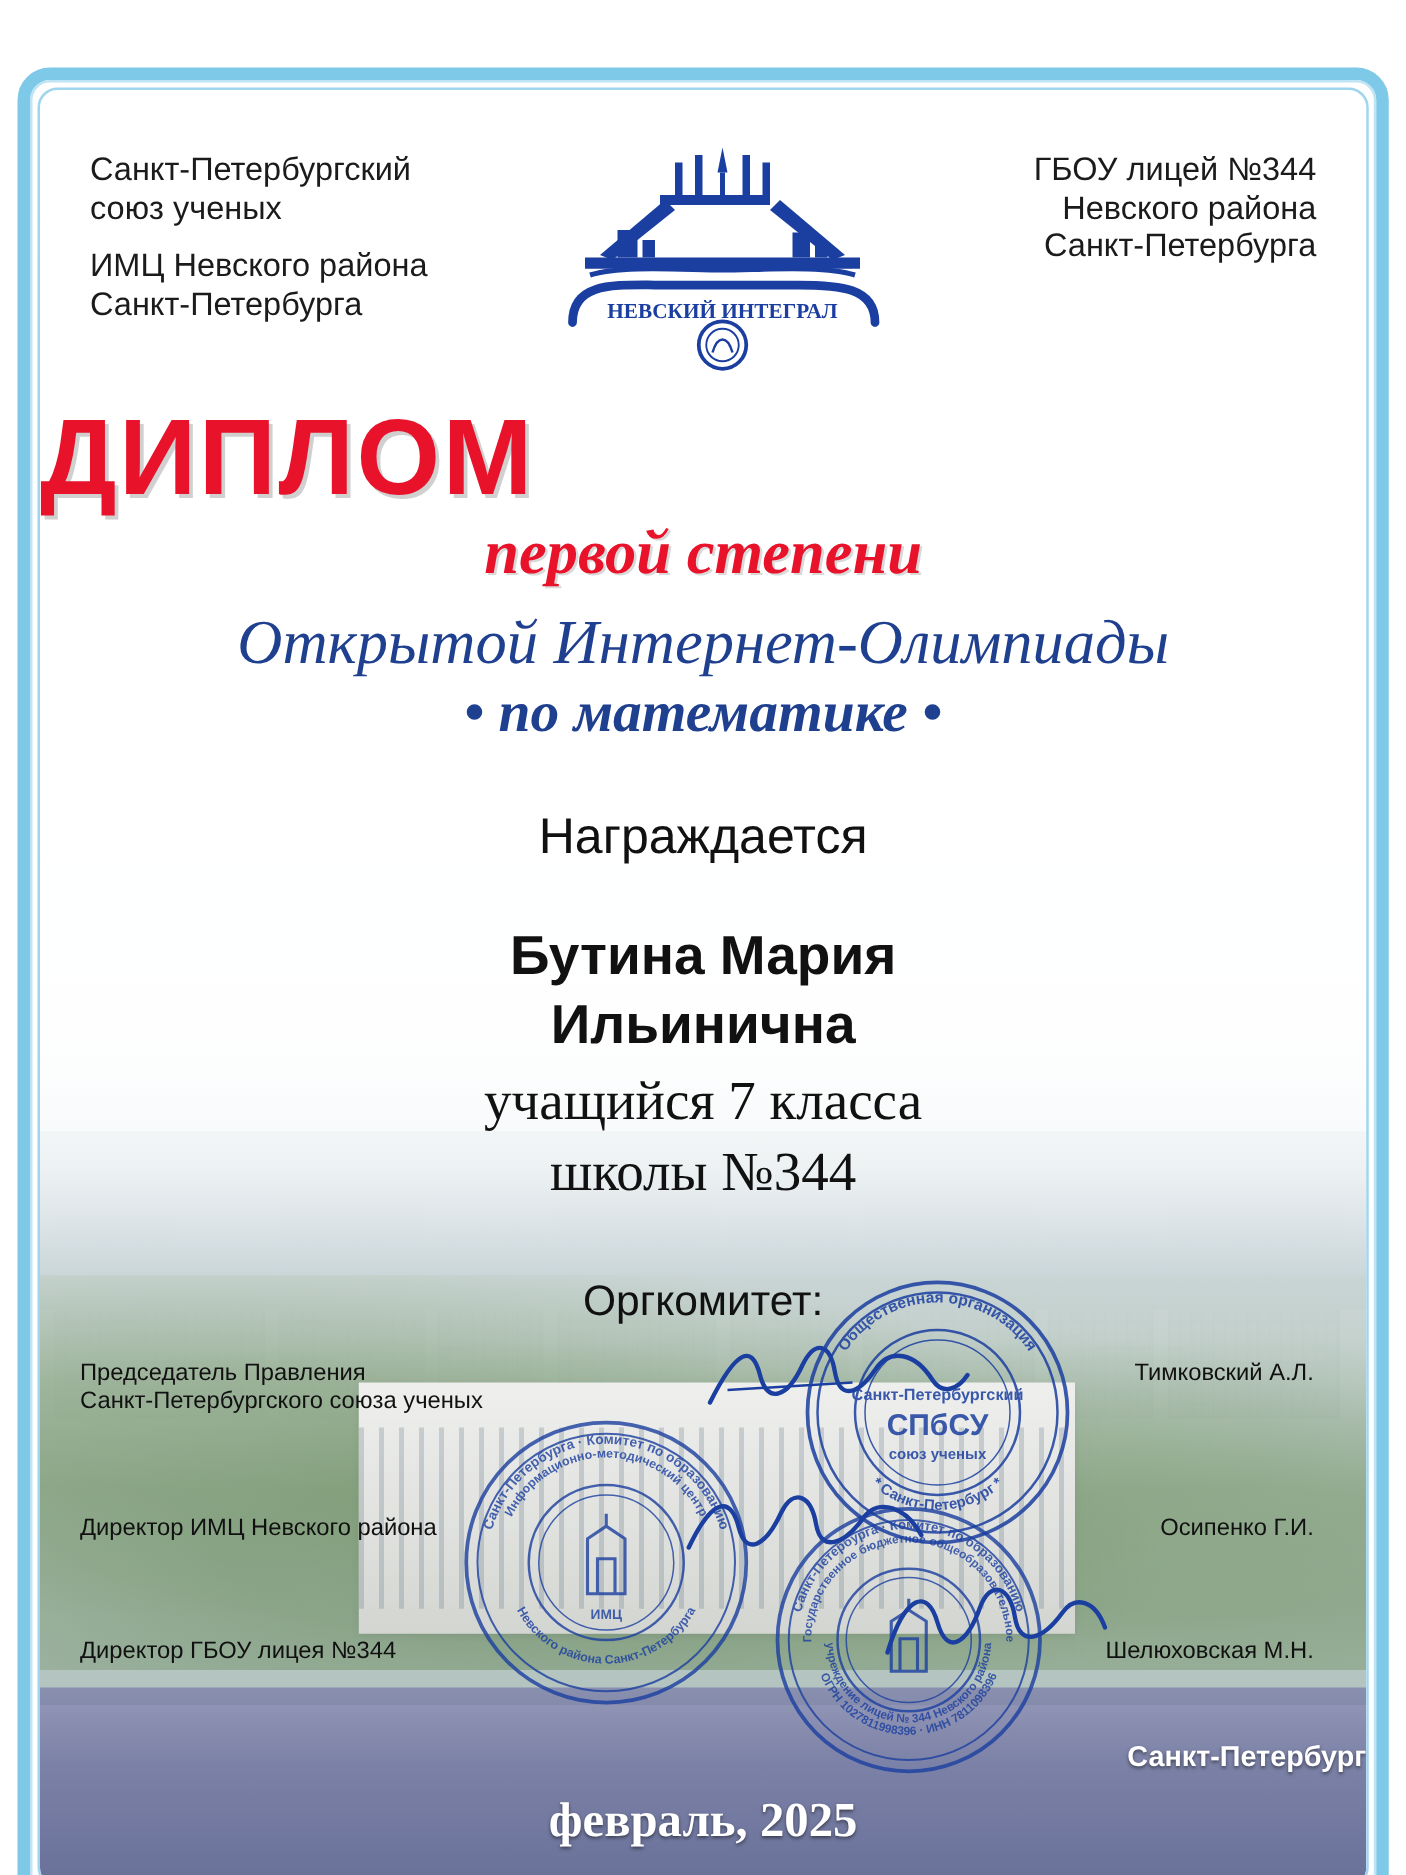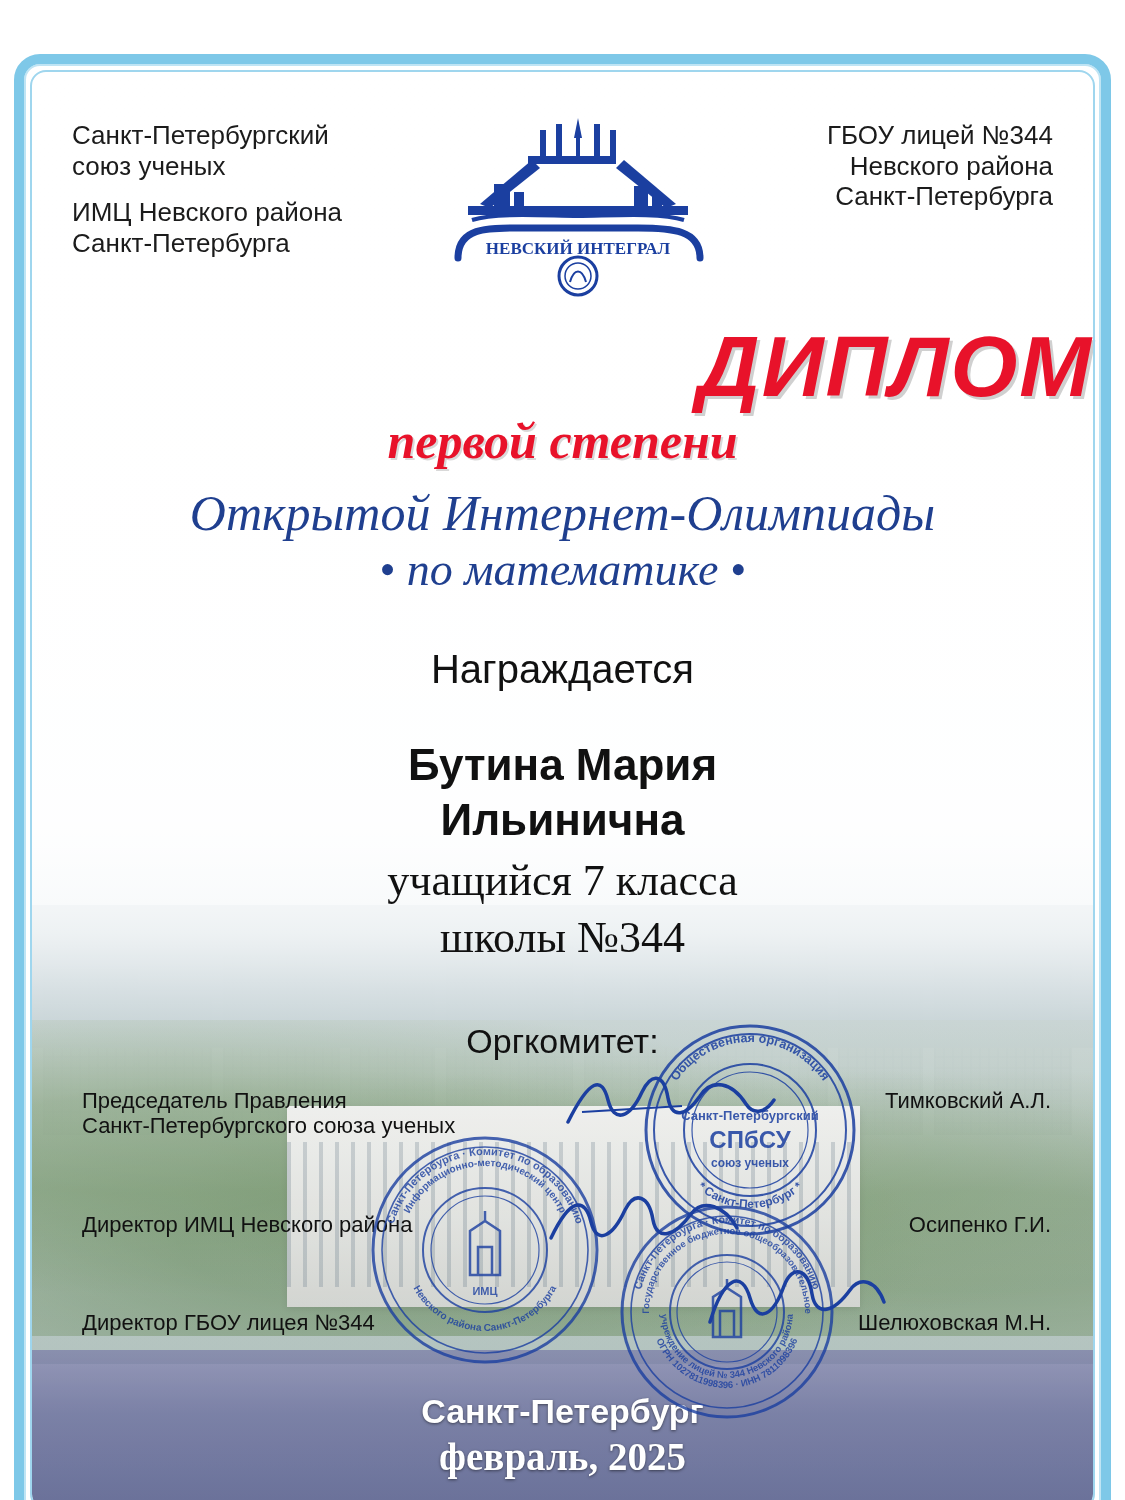--- a/index.html
+++ b/index.html
@@ -180,24 +180,23 @@
     height: 180px;
     position: relative;
     margin-top: -12px;
   }
 
   
   .title-main {
     position: absolute;
     left: 0; right: 0;
     top: 245px;
-    text-align: right;
+    text-align: left;
     font-family: "Liberation Sans", sans-serif;
     font-weight: bold;
-    font-style: italic;
     font-size: 86px;
     letter-spacing: 2px;
     color: #e8122a;
     text-shadow: 3px 3px 0 rgba(120,120,120,0.35);
   }
   .title-sub {
     position: absolute;
     left: 0; right: 0;
     top: 340px;
     text-align: center;
@@ -212,21 +211,21 @@
     position: absolute;
     left: 0; right: 0;
     top: 412px;
     text-align: center;
     font-family: "Liberation Serif", serif;
     font-style: italic;
     font-size: 50px;
     color: #1f3f8f;
     line-height: 1.18;
   }
-  .title-olymp .l2 { display: block; font-size: 46px; }
+  .title-olymp .l2 { display: block; font-size: 46px; font-weight: bold; }
 
   .award-label {
     position: absolute;
     left: 0; right: 0;
     top: 575px;
     text-align: center;
     font-size: 40px;
     color: #111;
   }
   .recipient {
@@ -254,40 +253,40 @@
   .orgcom {
     position: absolute;
     left: 0; right: 0;
     top: 950px;
     text-align: center;
     font-size: 34px;
     color: #111;
   }
   .sig-row {
     position: absolute;
-    left: 50px; right: 42px;
+    left: 32px; right: 42px;
     display: flex;
     justify-content: space-between;
     align-items: flex-start;
-    font-size: 22px;
+    font-size: 19px;
     color: #111;
     line-height: 1.15;
   }
   .sig-row.r1 { top: 1016px; }
   .sig-row.r2 { top: 1140px; }
   .sig-row.r3 { top: 1238px; }
   .sig-role { text-align: left; }
   .sig-name { text-align: center; white-space: nowrap; }
 
   .place {
     position: absolute;
     left: 0; right: 0;
     top: 1320px;
-    text-align: center;
-    font-size: 34px;
+    text-align: right;
+    font-size: 23px;
     font-weight: bold;
     color: #ffffff;
     text-shadow: 0 1px 3px rgba(0,0,0,0.5);
   }
   .date {
     position: absolute;
     left: 0; right: 0;
     top: 1362px;
     text-align: center;
     font-family: "Liberation Serif", serif;

